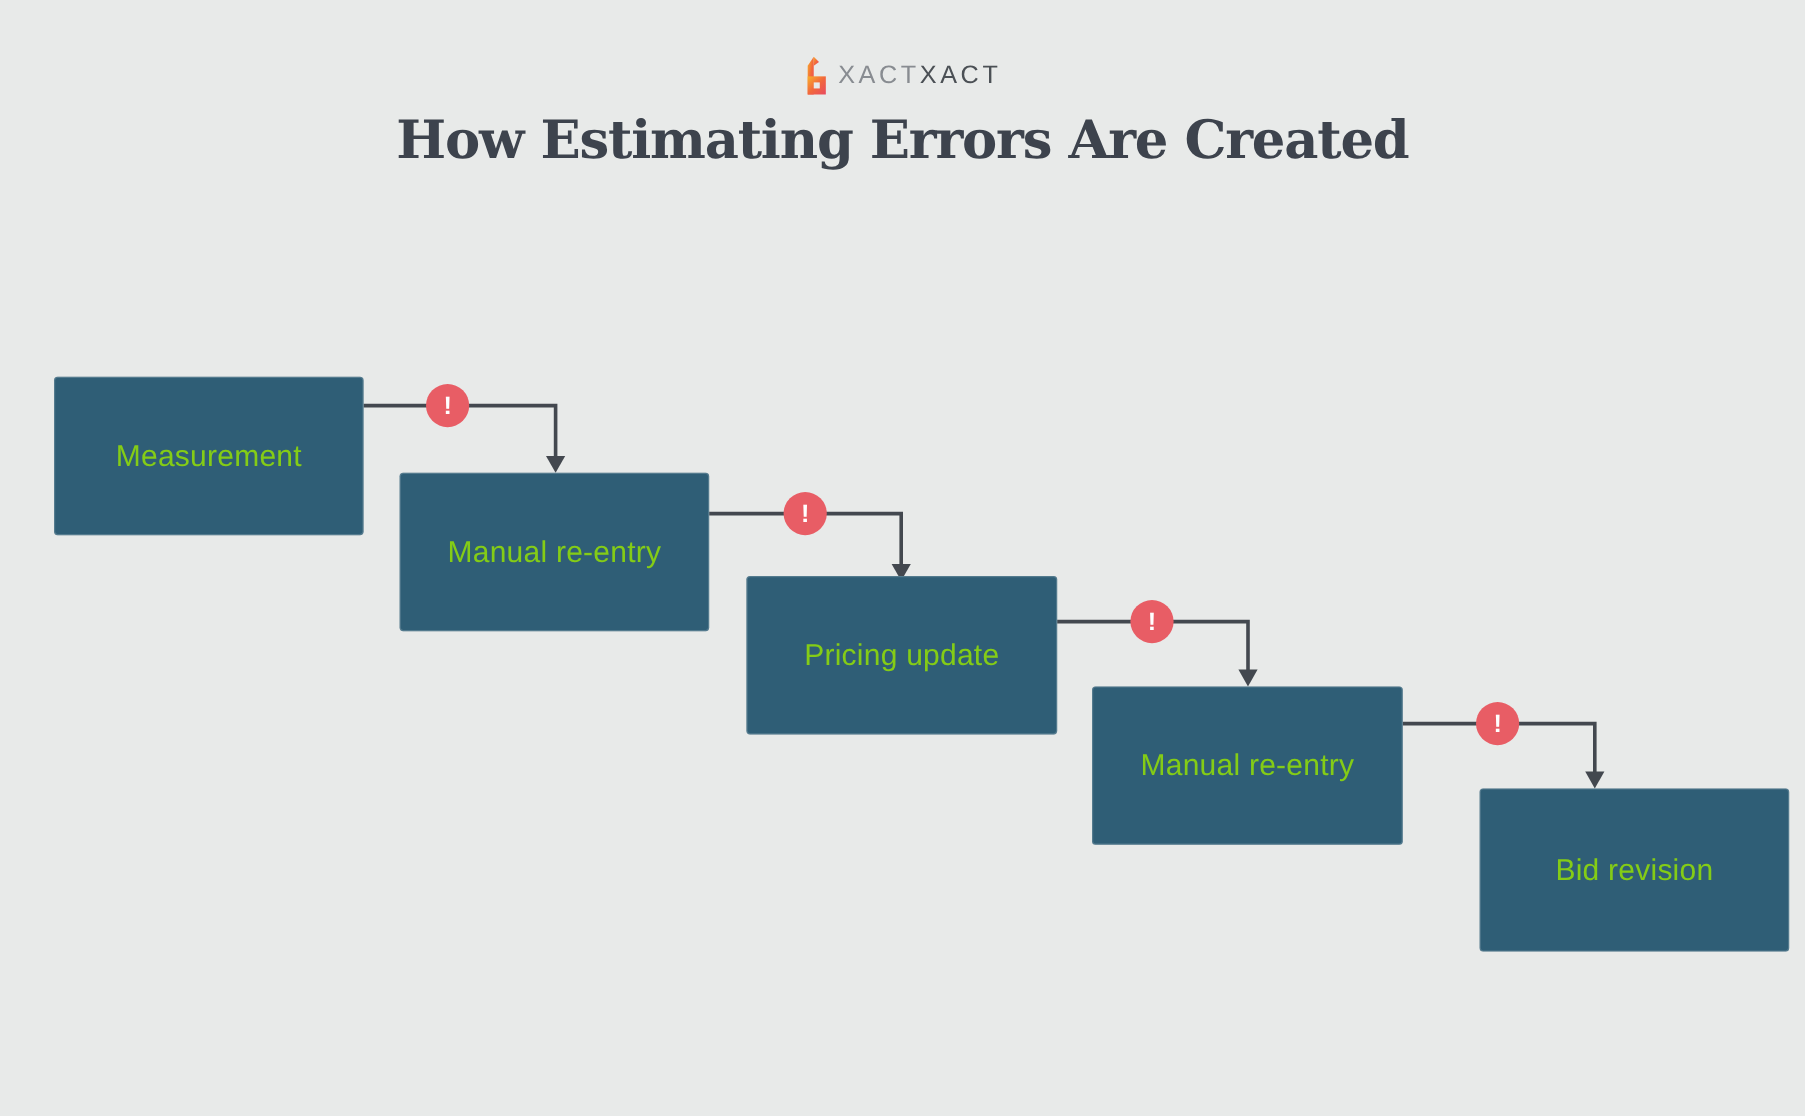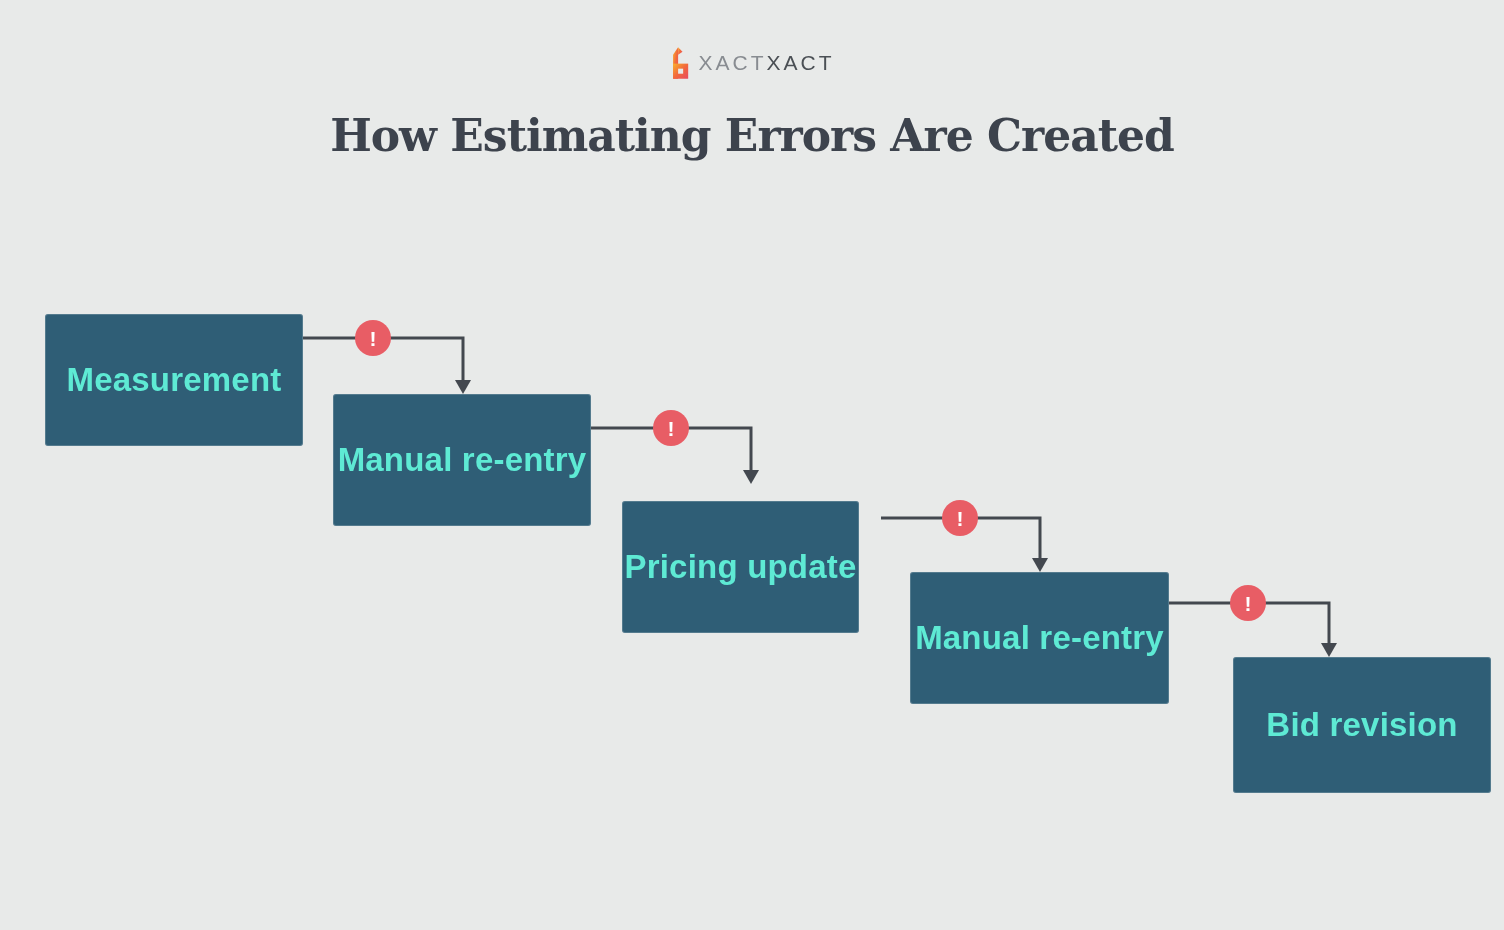--- a/index.html
+++ b/index.html
@@ -37,21 +37,21 @@
   }
   .brand .xact {
     color: #4b5055;
     font-weight: 400;
   }
   h1.title {
     position: absolute;
     top: 92px;
     left: 0;
     right: 0;
-    margin: 18px;
+    margin: 0;
     text-align: center;
     font-family: "DejaVu Serif", "Liberation Serif", serif;
     font-weight: 700;
     font-size: 44px;
     letter-spacing: -1px;
     color: #3d434d;
   }
 
   
   svg.connectors {
@@ -71,28 +71,28 @@
   .step {
     position: absolute;
     width: 258px;
     height: 132px;
     background: #2f5e76;
     border-radius: 3px;
     box-shadow: inset 0 0 0 1px rgba(255,255,255,0.18);
     display: flex;
     align-items: center;
     justify-content: center;
-    color: #5eead4;
-    font-size: 33px;
-    font-weight: 700;
+    color: #84cc16;
+    font-size: 25px;
+    font-weight: 400;
     letter-spacing: 0.2px;
   }
   .s1 { left: 45px;   top: 314px; }
   .s2 { left: 333px;  top: 394px; }
-  .s3 { left: 622px;  top: 501px; width: 237px; }
+  .s3 { left: 622px;  top: 480px; width: 259px; }
   .s4 { left: 910px;  top: 572px; width: 259px; }
   .s5 { left: 1233px; top: 657px; height: 136px; }
 
   
   .badge {
     position: absolute;
     width: 36px;
     height: 36px;
     border-radius: 50%;
     background: #e85d65;

